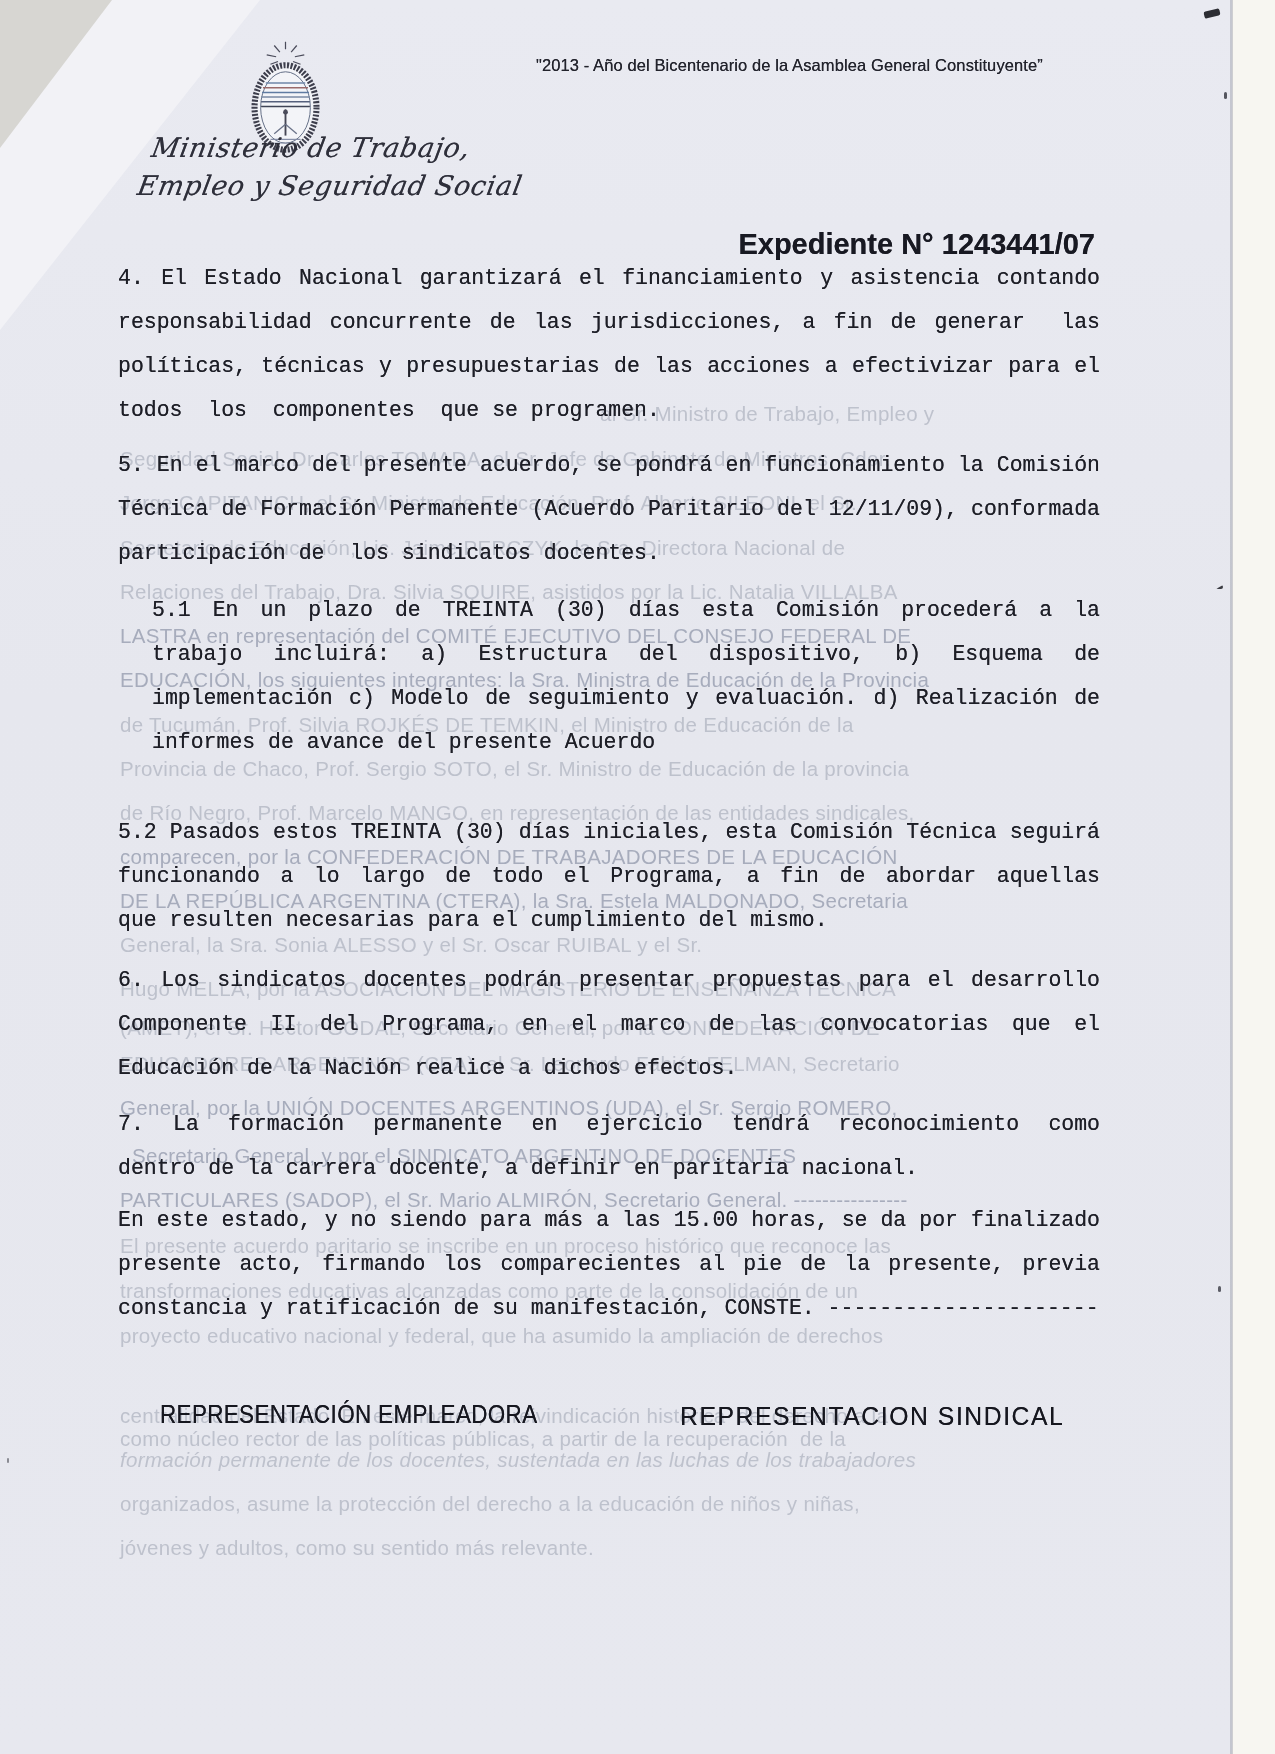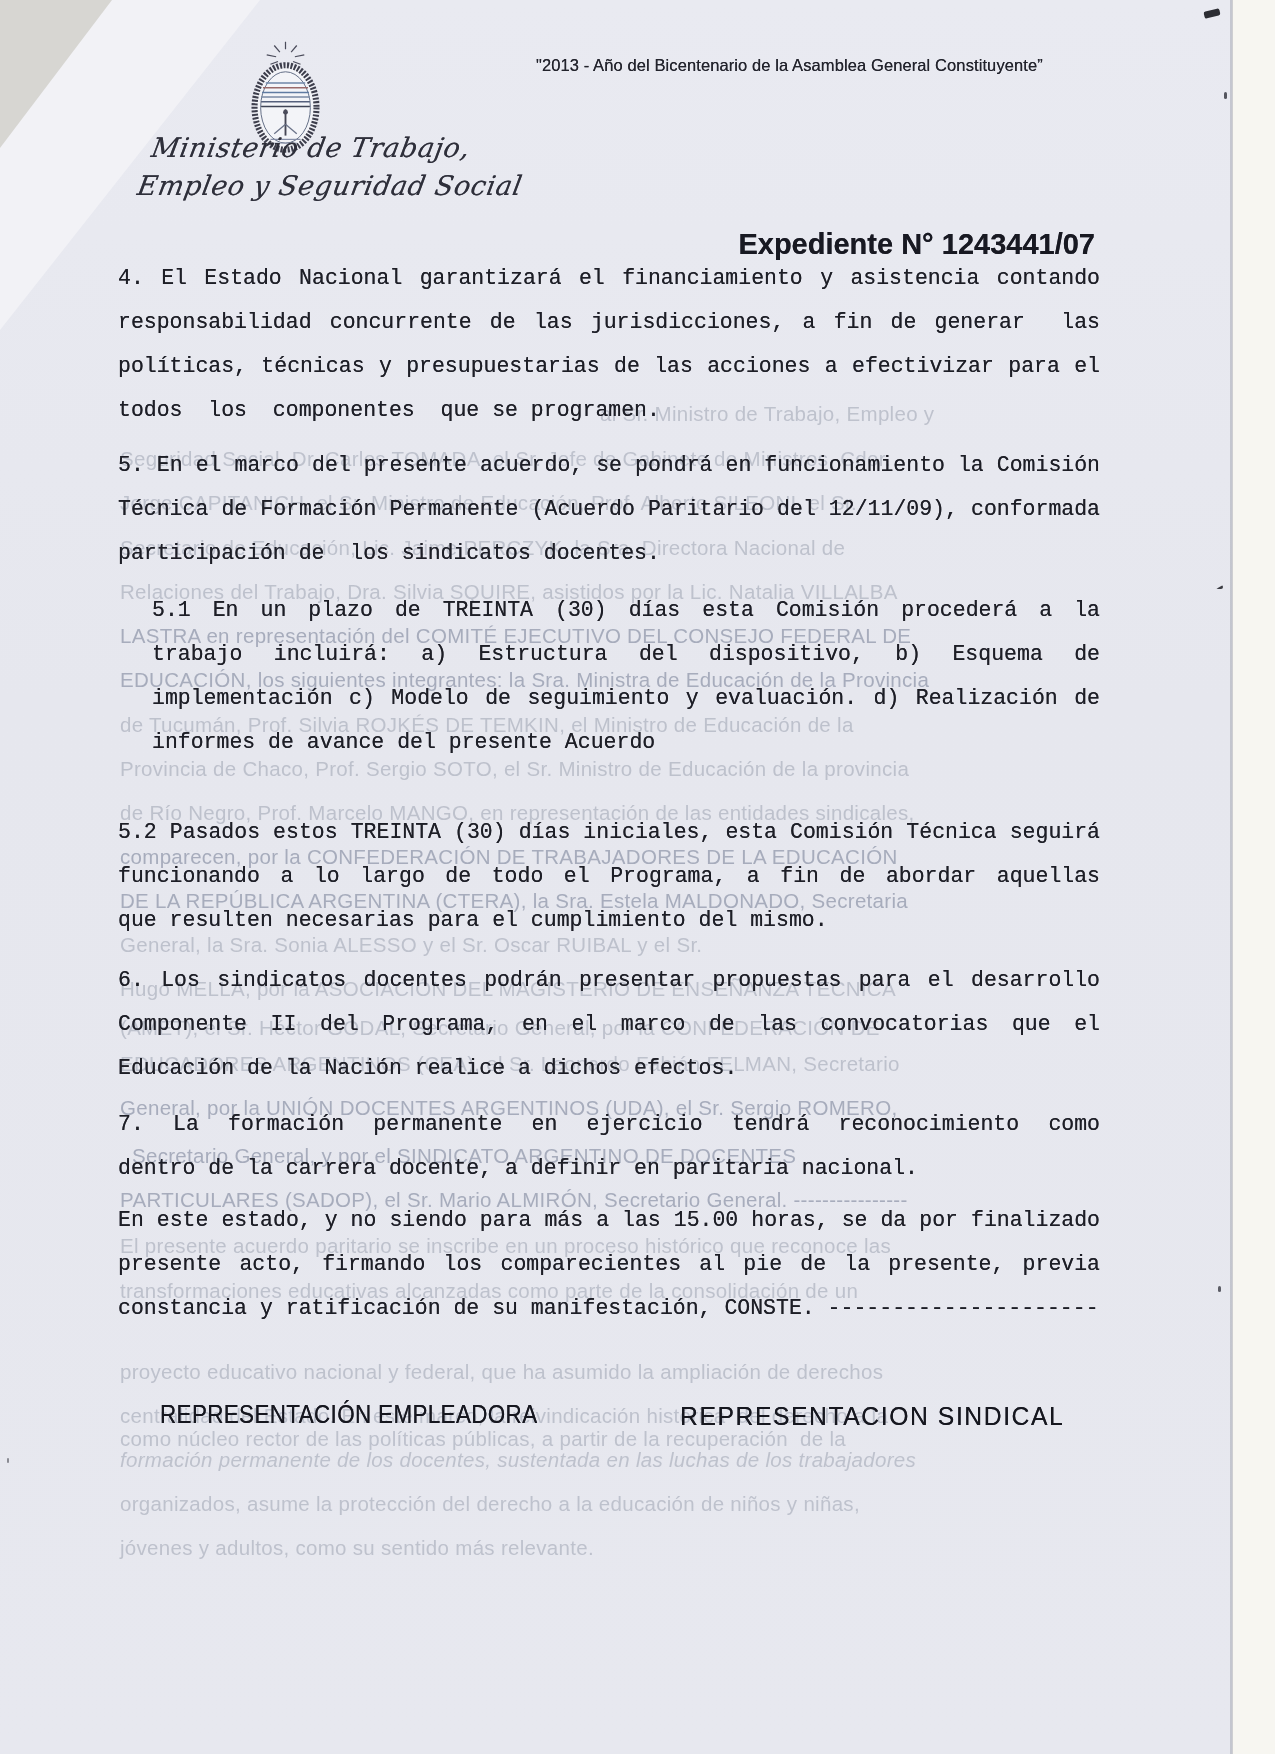--- a/index.html
+++ b/index.html
@@ -155,21 +155,21 @@
       <div class="ghost strong" style="top: 881px; left: 120px;">DE LA REPÚBLICA ARGENTINA (CTERA), la Sra. Estela MALDONADO, Secretaria</div>
       <div class="ghost" style="top: 925px; left: 120px;">General, la Sra. Sonia ALESSO y el Sr. Oscar RUIBAL y el Sr.</div>
       <div class="ghost" style="top: 969px; left: 120px;">Hugo MELLA, por la ASOCIACIÓN DEL MAGISTERIO DE ENSEÑANZA TÉCNICA</div>
       <div class="ghost" style="top: 1008px; left: 120px;">(AMET), el Sr. Héctor GODAL, Secretario General, por la CONFEDERACIÓN DE</div>
       <div class="ghost" style="top: 1044px; left: 120px;">EDUCADORES ARGENTINOS (CEA), el Sr. Leonardo Fabián FELMAN, Secretario</div>
       <div class="ghost strong" style="top: 1088px; left: 120px;">General, por la UNIÓN DOCENTES ARGENTINOS (UDA), el Sr. Sergio ROMERO,</div>
       <div class="ghost strong" style="top: 1136px; left: 132px;">Secretario General, y por el SINDICATO ARGENTINO DE DOCENTES</div>
       <div class="ghost strong" style="top: 1180px; left: 120px;">PARTICULARES (SADOP), el Sr. Mario ALMIRÓN, Secretario General. ----------------</div>
       <div class="ghost" style="top: 1226px; left: 120px;">El presente acuerdo paritario se inscribe en un proceso histórico que reconoce las</div>
       <div class="ghost" style="top: 1271px; left: 120px;">transformaciones educativas alcanzadas como parte de la consolidación de un</div>
-      <div class="ghost" style="top: 1316px; left: 120px; margin-top: 36px;">proyecto educativo nacional y federal, que ha asumido la ampliación de derechos</div>
+      <div class="ghost" style="top: 1316px; left: 120px;">proyecto educativo nacional y federal, que ha asumido la ampliación de derechos</div>
       <div class="ghost" style="top: 1419px; left: 120px;">como núcleo rector de las políticas públicas, a partir de la recuperación  de la</div>
       <div class="ghost" style="top: 1396px; left: 120px;">centralidad del Estado. En este marco, la reivindicación histórica  del derecho a la</div>
       <div class="ghost" style="top: 1440px; left: 120px; font-style: italic;">formación permanente de los docentes, sustentada en las luchas de los trabajadores</div>
       <div class="ghost" style="top: 1484px; left: 120px;">organizados, asume la protección del derecho a la educación de niños y niñas,</div>
       <div class="ghost" style="top: 1528px; left: 120px;">jóvenes y adultos, como su sentido más relevante.</div>
     </div>
   <div id="body-layer">
       <div class="para" style="top: 256px; left: 118px; width: 982px;">
         <div class="bline">4. El Estado Nacional garantizará el financiamiento y asistencia contando con la</div>
         <div class="bline">responsabilidad concurrente de las jurisdicciones, a fin de generar  las condiciones</div>

